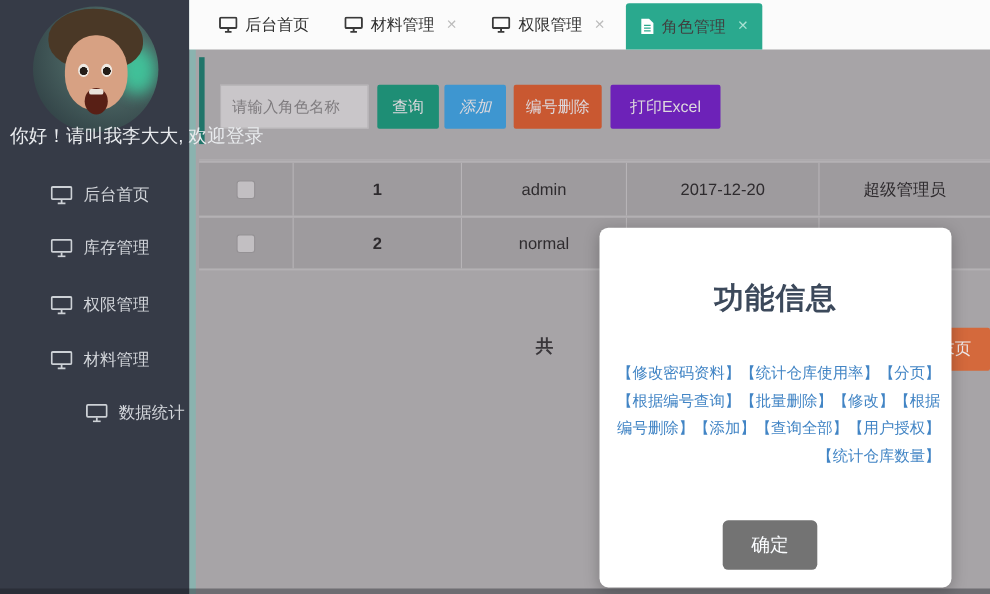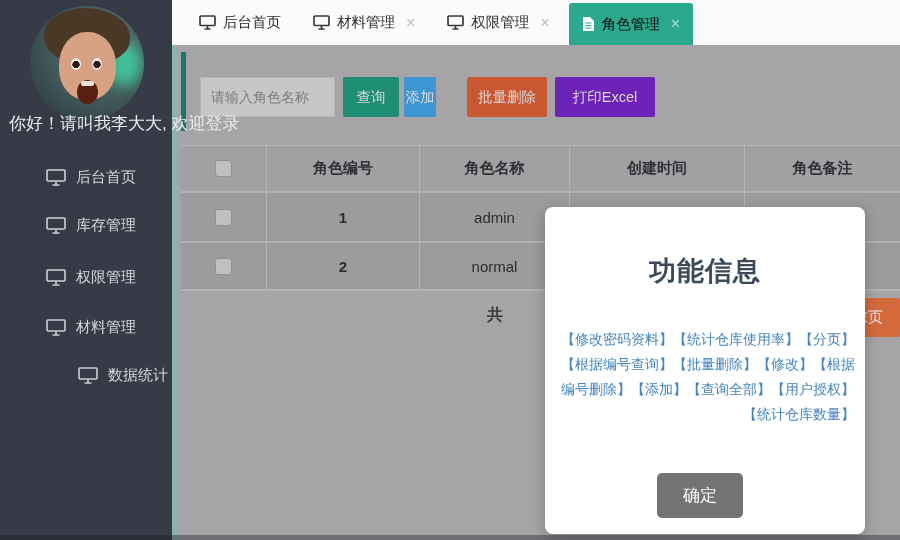--- a/index.html
+++ b/index.html
@@ -27,33 +27,33 @@
   
   .teal-strip { position:absolute; left:172px; top:0; width:6px; height:540px; background:#8ab3af; z-index:1; }
 
   
   .tabbar { position:absolute; left:172px; top:0; width:728px; height:45px; background:#fbfbfb; z-index:3;
             display:flex; align-items:stretch; padding-left:14px; }
   .tab { display:flex; align-items:center; gap:7px; padding:0 13px; margin-right:6px;
          font-size:14.5px; color:#2f2f2f; cursor:pointer; white-space:nowrap; }
   .tab .close { font-size:16px; color:#bcbcbc; margin-left:4px; line-height:1; }
   .tab .close::before { content:"×"; }
-  .tab.active { background:#2aa98e; color:#000000; margin-top:3px; border-radius:3px 3px 0 0; }
+  .tab.active { background:#2aa98e; color:#404040; margin-top:3px; border-radius:3px 3px 0 0; }
   .tab.active .close { color:#a9e2d3; }
 
   
   .accent-bar { position:absolute; left:181px; top:52px; width:5px; height:79px; background:#20756a; }
   .search-input { position:absolute; left:200px; top:77px; width:135px; height:40px; background:#c9c6c9;
                   border:1px solid #b6b3b6; padding:16px 10px; font-size:14px; color:#3b383b;
                   font-family:"Liberation Sans", sans-serif; outline:none; }
   .search-input::placeholder { color:#7f7c7f; opacity:1; }
   .btn { position:absolute; top:77px; height:40px; border:none; border-radius:2px; color:#ddd9dd;
          font-size:14.5px; cursor:pointer; font-family:"Liberation Sans", sans-serif; }
   .btn-query { left:343px; width:56px; background:#1e8e75; }
-  .btn-add { left:404px; width:32px; background:#3e96d0; }
+  .btn-add { left:404px; width:56px; background:#3e96d0;font-style:italic; }
   .btn-batch { left:467px; width:80px; background:#c95831; }
   .btn-print { left:555px; width:100px; background:#6d22b8; }
 
   
   .rtable { position:absolute; left:181px; top:145px; width:719px; border-top:1px solid #b7b4b7; }
   .trow { display:flex; }
   .trow.head { height:45px; background:#a3a0a3; font-weight:bold; }
   .trow.body-row { height:50px; background:#9e9b9e; border-top:2px solid #b4b1b4; }
   .trow:last-child { border-bottom:2px solid #b4b1b4; }
   .cell { display:flex; align-items:center; justify-content:center; border-right:1px solid #b7b4b7;
@@ -170,33 +170,24 @@
         </svg>
       <span>角色管理</span>
       <span class="close"></span>
     </div>
   </header>
 
   <div class="accent-bar"></div>
   <input class="search-input" type="text" placeholder="请输入角色名称" style="">
   <button class="btn btn-query">查询</button>
   <button class="btn btn-add">添加</button>
-  <button class="btn btn-batch">批量删除</button>
+  <button class="btn btn-batch">编号删除</button>
   <button class="btn btn-print">打印Excel</button>
 
   <div class="rtable">
-    <div class="trow head">
-      <div class="cell c0">
-          <div class="checkbox"></div>
-        </div>
-      <div class="cell c1">角色编号</div>
-      <div class="cell c2">角色名称</div>
-      <div class="cell c3">创建时间</div>
-      <div class="cell c4">角色备注</div>
-    </div>
     <div class="trow body-row">
       <div class="cell c0">
           <div class="checkbox"></div>
         </div>
       <div class="cell c1 num">1</div>
       <div class="cell c2">admin</div>
       <div class="cell c3">2017-12-20</div>
       <div class="cell c4">超级管理员</div>
     </div>
     <div class="trow body-row">

